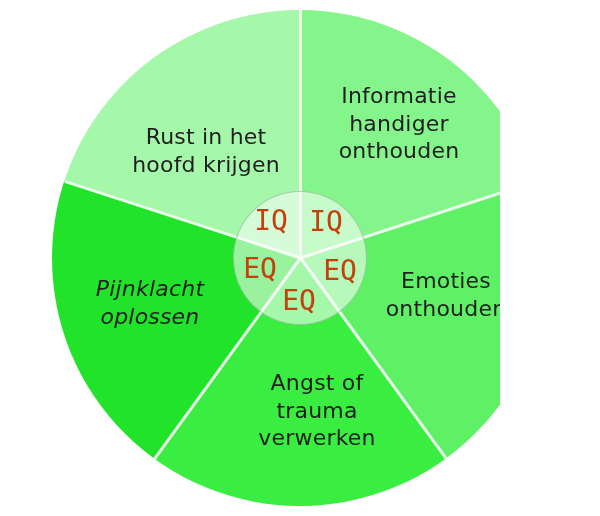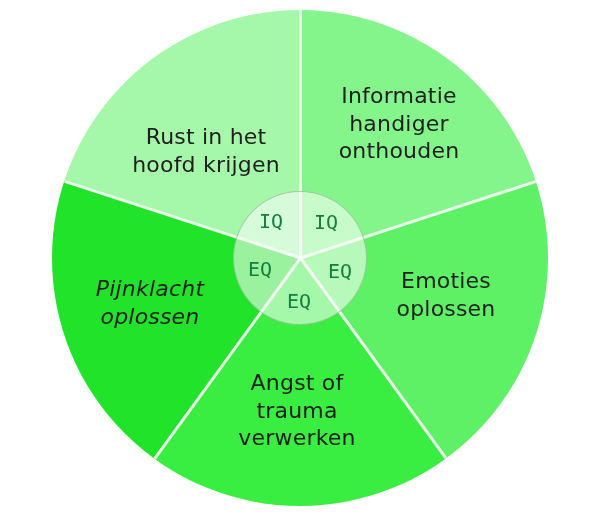--- a/index.html
+++ b/index.html
@@ -1,18 +1,18 @@
 <!DOCTYPE html>
 <html><head>
 <meta charset="utf-8">
 <style>
   html, body { margin: 0; padding: 0; background: #ffffff; }
   .stage {
     position: relative;
-    width: 600px;
+    width: 500px;
     height: 516px;
     background: #ffffff;
     overflow: hidden;
     font-family: "DejaVu Sans", "Liberation Sans", sans-serif;
   }
   .pie {
     position: absolute;
     left: 52px;
     top: 10px;
     width: 496px;
@@ -44,29 +44,29 @@
     line-height: 1.25;
     text-align: center;
     white-space: pre-line;
     color: #1f1f1f;
     letter-spacing: 0.2px;
   }
   .inner-label {
     position: absolute;
     transform: translate(-50%, -50%);
     font-family: "DejaVu Sans Mono", "Liberation Mono", monospace;
-    font-size: 20px;
+    font-size: 28px;
     line-height: 1;
-    color: #15803d;
+    color: #c2410c;
   }
   
   #lbl-rust        { left: 206px; top: 128px; }
   #lbl-informatie  { left: 399px; top: 123px; }
   #lbl-emoties     { left: 446px; top: 294px; }
-  #lbl-angst       { left: 297px; top: 410px; }
+  #lbl-angst       { left: 317px; top: 410px; }
   #lbl-pijnklacht  { left: 150px; top: 302px; }
   #inner-iq-rust        { left: 271px; top: 221px; }
   #inner-iq-informatie  { left: 326px; top: 222px; }
   #inner-eq-pijnklacht  { left: 260px; top: 269px; }
   #inner-eq-emoties     { left: 340px; top: 271px; }
   #inner-eq-angst       { left: 299px; top: 301px; }
 </style>
 </head>
 <body>
 
@@ -79,21 +79,21 @@
       <div class="divider" style="background: rgb(233, 249, 234); transform: rotate(216deg);"></div>
       <div class="divider" style="background: rgb(233, 249, 234); transform: rotate(288deg);"></div>
     </div>
 
   <div class="center-circle" id="center-circle" style="background: rgba(255, 255, 255, 0.55); border: 1px solid rgba(125, 165, 125, 0.55);"></div>
 
   <div class="slice-label" id="lbl-informatie" style="color: rgb(31, 31, 31);">Informatie
 handiger
 onthouden</div>
   <div class="slice-label" id="lbl-emoties" style="color: rgb(31, 31, 31);">Emoties
-oplossen</div>
+onthouden</div>
   <div class="slice-label" id="lbl-angst" style="color: rgb(31, 31, 31);">Angst of
 trauma
 verwerken</div>
   <div class="slice-label" id="lbl-pijnklacht" style="color: rgb(31, 31, 31); font-style: italic;">Pijnklacht
 oplossen</div>
   <div class="slice-label" id="lbl-rust" style="color: rgb(31, 31, 31); margin-top: 22px;">Rust in het
 hoofd krijgen</div>
 
   <div class="inner-label" id="inner-iq-informatie">IQ</div>
   <div class="inner-label" id="inner-eq-emoties">EQ</div>

